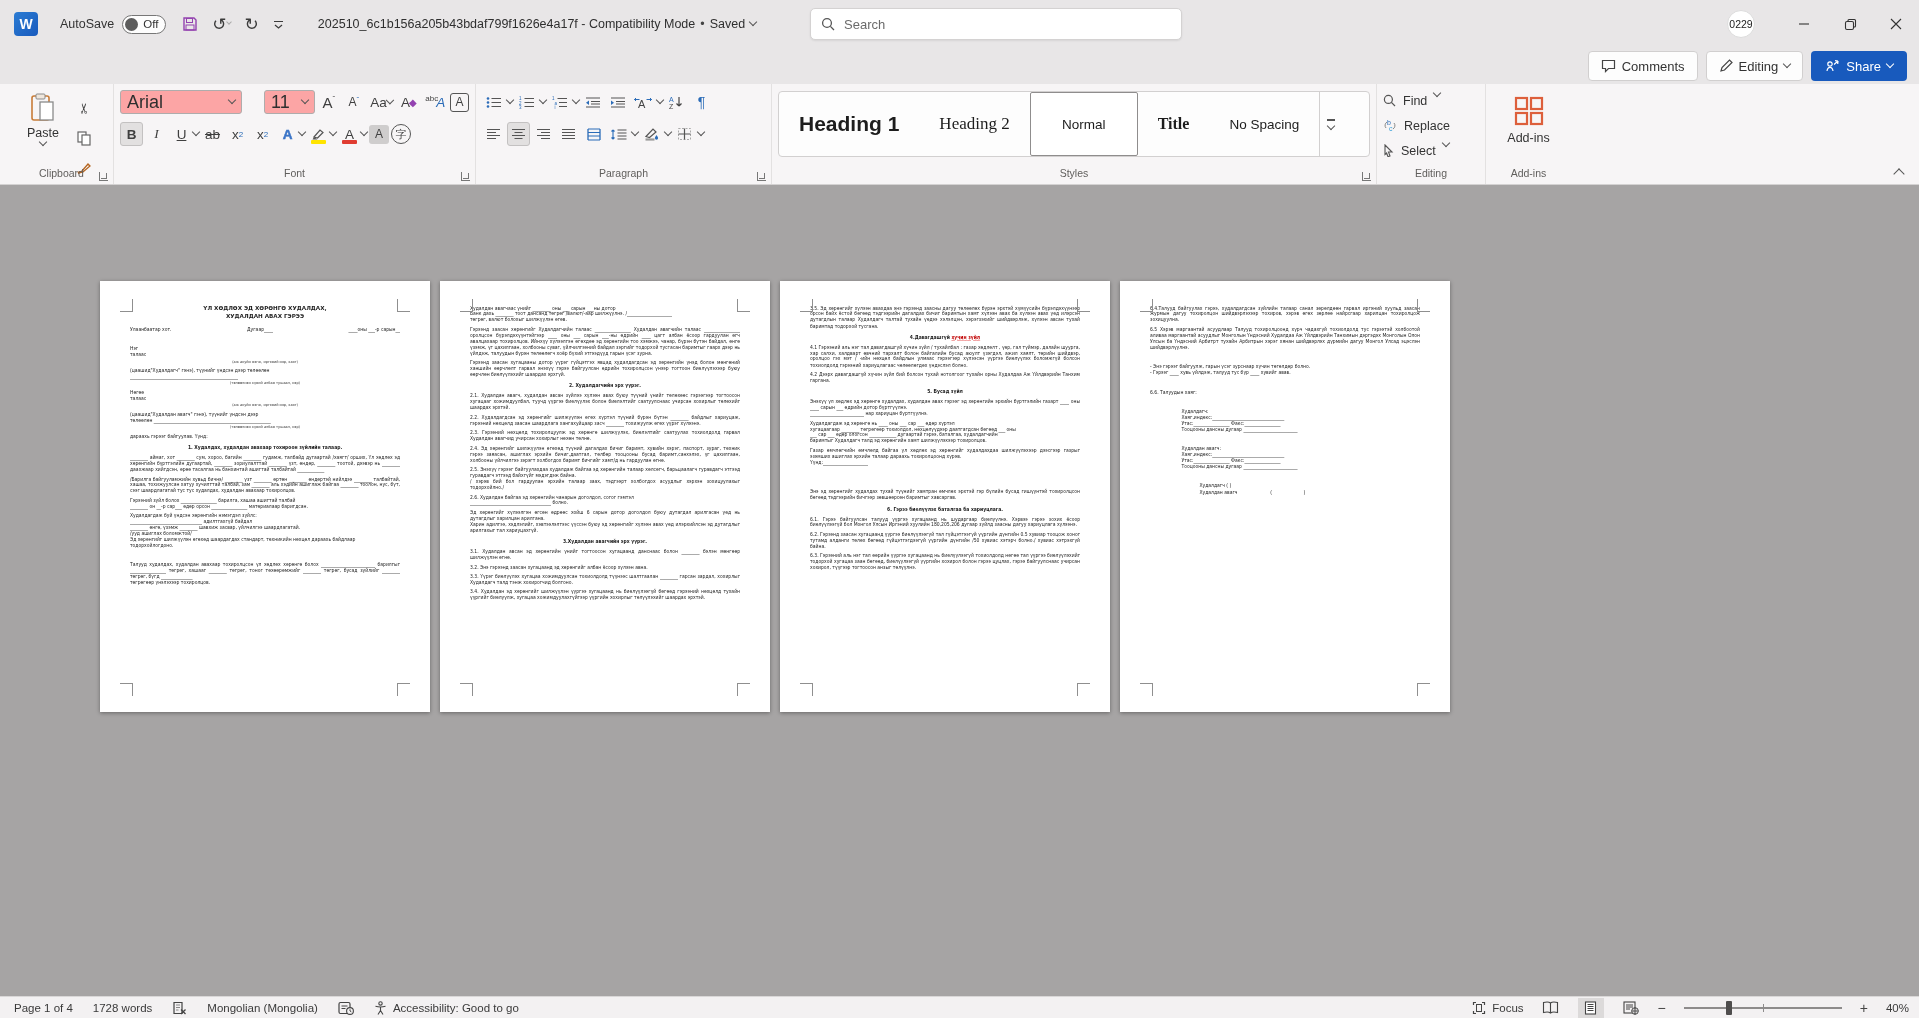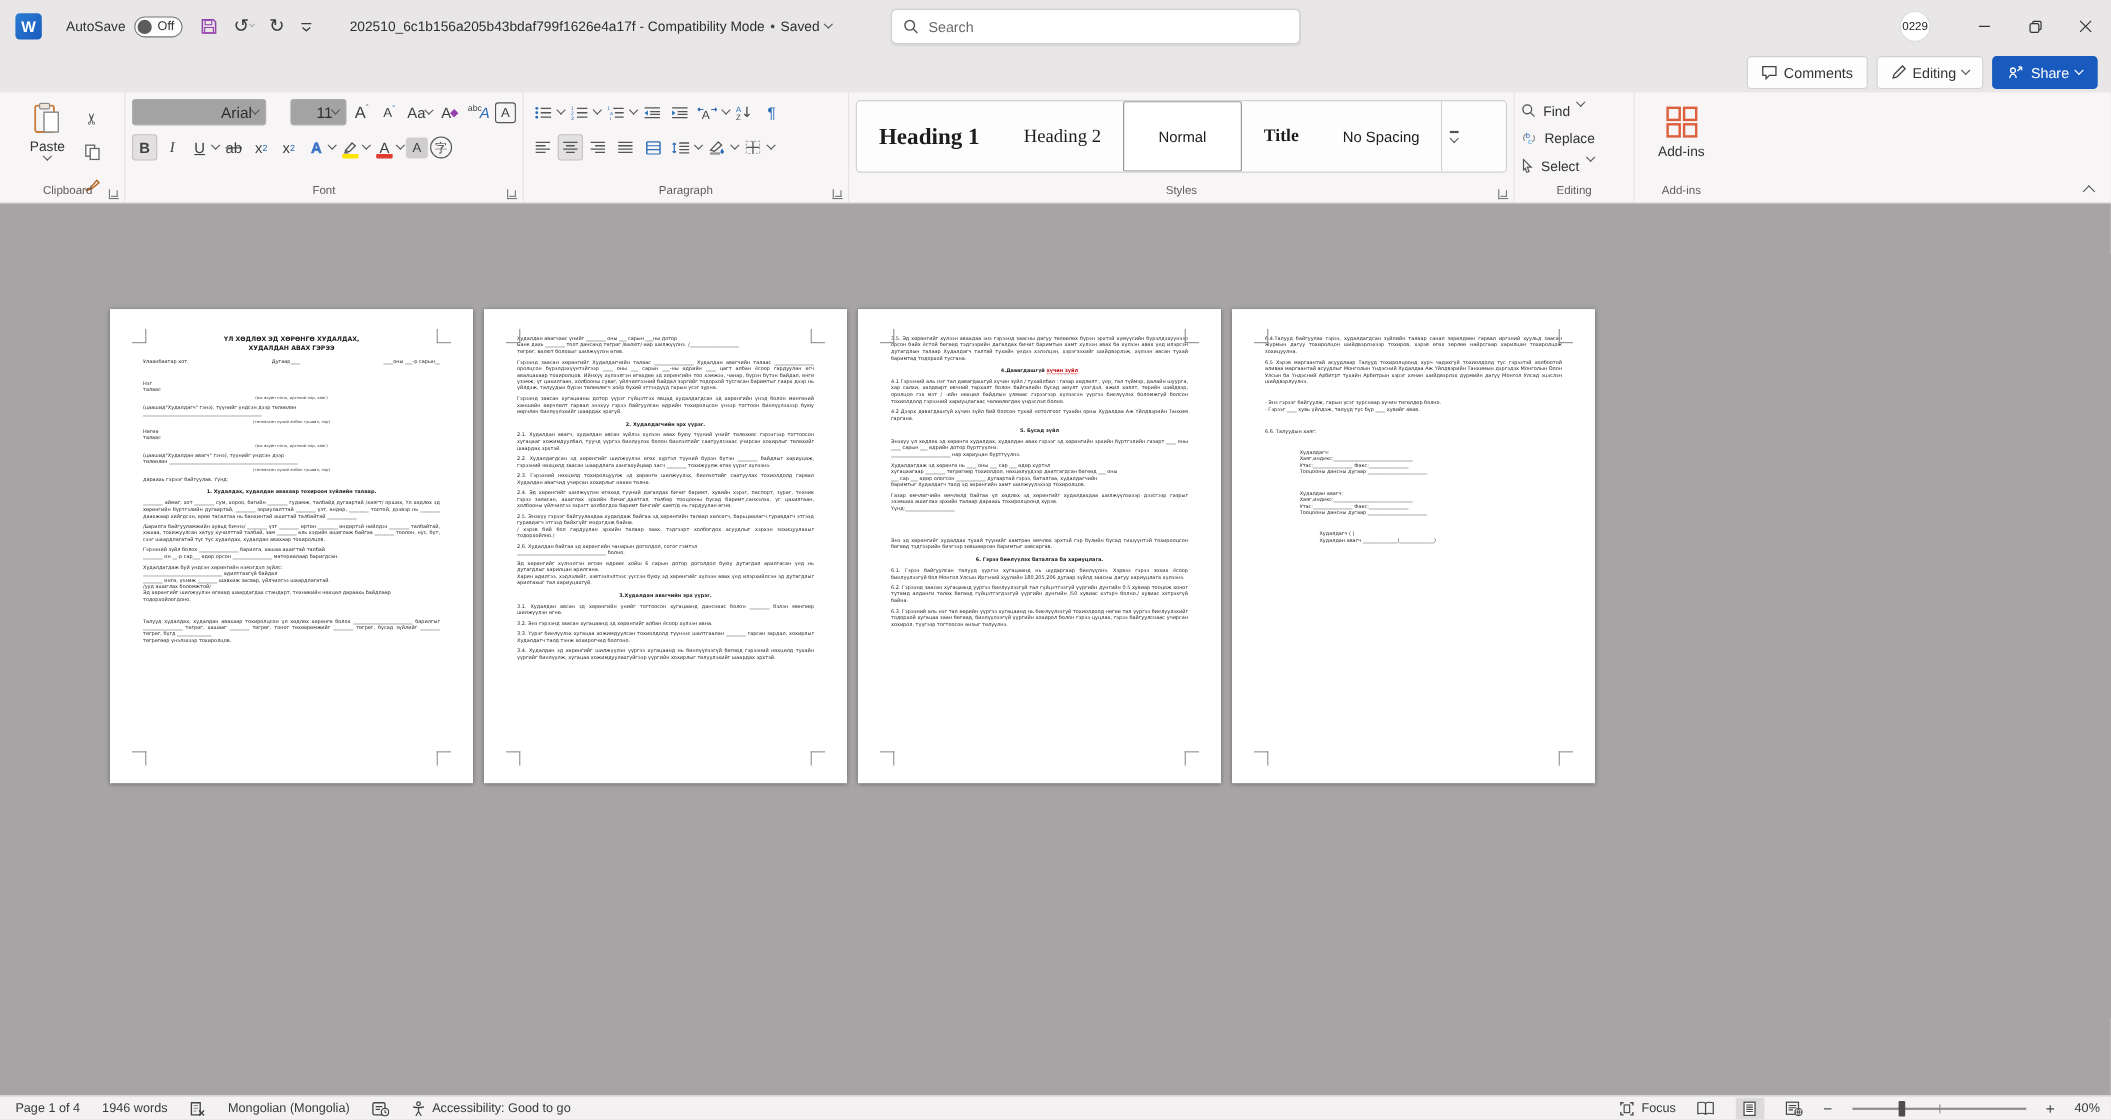--- a/index.html
+++ b/index.html
@@ -39,29 +39,29 @@
   
   .ribbon{position:absolute;top:84px;left:0;right:0;height:101px;background:#f7f5f6;border-bottom:1px solid #d4d2d2;display:flex;align-items:stretch;padding-left:10px}
   .grp{position:relative;border-right:1px solid #e3e1e1;padding:4px 6px 18px 6px}
   .grp-footer{position:absolute;left:0;right:0;bottom:2px;height:15px;display:flex;align-items:flex-start;justify-content:center;font-size:10.5px;color:#605e5c}
   .launcher{position:absolute;right:5px;bottom:3px;width:9px;height:9px;border-left:1px solid #777;border-bottom:1px solid #777}
   .launcher::after{content:"";position:absolute;right:1px;top:1px;width:5px;height:5px;border-right:1.2px solid #777;border-bottom:1.2px solid #777}
   .row{display:flex;align-items:center;gap:2px;height:28px}
   .rbtn{position:relative;height:24px;min-width:23px;display:inline-flex;align-items:center;justify-content:center;border-radius:3px;font-size:13.5px;color:#3f3f3f;padding:0 3px}
   .rbtn.sel{background:#e2e0e0;border:1px solid #c3c1c1}
   .bar{position:absolute;left:4px;right:4px;bottom:2px;height:4px;border-radius:1px}
-  .combo{display:flex;align-items:center;justify-content:flex-end;border:1px solid #aeacac;border-radius:3px;background:#a3a3a3;height:24px;padding:0 6px;font-size:14px;color:#2f2f2f}
+  .combo{display:flex;align-items:center;justify-content:space-between;border:1px solid #aeacac;border-radius:3px;background:#fca5a5;height:24px;padding:0 6px;font-size:18px;color:#2f2f2f}
   .paste{width:54px;display:flex;flex-direction:column;align-items:center;padding-top:5px;gap:3px;font-size:12.5px;color:#333}
   .clipcol{display:flex;flex-direction:column;justify-content:flex-start;gap:6px;padding-top:8px;margin-left:2px}
   svg.li{display:block}
 
   
   .gallery{display:flex;align-items:stretch;border:1px solid #d2d0d0;border-radius:4px;background:#fdfdfd;height:66px;margin-top:3px;overflow:hidden}
   .style-item{display:flex;align-items:center;justify-content:center;padding:0 20px;font-size:13.5px;color:#1d1d1d;white-space:nowrap}
-  .st-h1{font-family:Liberation Serif, serif;font-weight:bold;font-size:21px}
+  .st-h1{font-family:Liberation Sans, sans-serif;font-weight:bold;font-size:21px}
   .st-h2{font-family:"Liberation Serif",serif;font-size:17px}
   .st-title{font-family:"Liberation Serif",serif;font-weight:bold;font-size:16px}
   .style-sel{border:1.5px solid #8f8d8d;border-radius:2px;background:#fff;align-self:stretch;display:flex;align-items:center;justify-content:center;min-width:108px;margin:0}
   .gal-more{width:22px;border-left:1px solid #d2d0d0;display:flex;flex-direction:column;align-items:center;justify-content:center;gap:2px;color:#555}
   .gal-more .line{width:8px;height:1.4px;background:#555}
 
   .edit-col{display:flex;flex-direction:column;gap:4px;padding-top:6px}
   .edit-row{display:flex;gap:7px;font-size:12.5px;color:#333;height:21px;white-space:nowrap}
   .addins{display:flex;flex-direction:column;align-items:center;gap:5px;padding-top:8px;font-size:12.5px;color:#333}
   .collapse-cv{position:absolute;right:16px;bottom:6px;width:8px;height:8px;border-left:1.4px solid #555;border-top:1.4px solid #555;transform:rotate(45deg)}
@@ -583,21 +583,21 @@
         <div class="crop tl"></div>
         <div class="crop tr"></div>
         <div class="crop bl"></div>
         <div class="crop br"></div>
       </div>
   </div>
 
   <div class="statusbar">
     <div class="sb-left">
       <span class="sb-item">Page 1 of 4</span>
-      <span class="sb-item">1946 words</span>
+      <span class="sb-item">1728 words</span>
       <span class="sb-item">
         <svg width="15" height="14" viewBox="0 0 15 14">
             <path d="M2 1.5h8v11H2z" fill="none" stroke="#444" stroke-width="1.2"></path>
             <path d="M4 4h4M4 6.5h4M4 9h2.5" stroke="#888" stroke-width="1"></path>
             <path d="M9 8.5l4.5 4.5M13.5 8.5L9 13" stroke="#444" stroke-width="1.3"></path>
           </svg>
       </span>
       <span class="sb-item">Mongolian (Mongolia)</span>
       <span class="sb-item">
         <svg width="16" height="14" viewBox="0 0 16 14">

